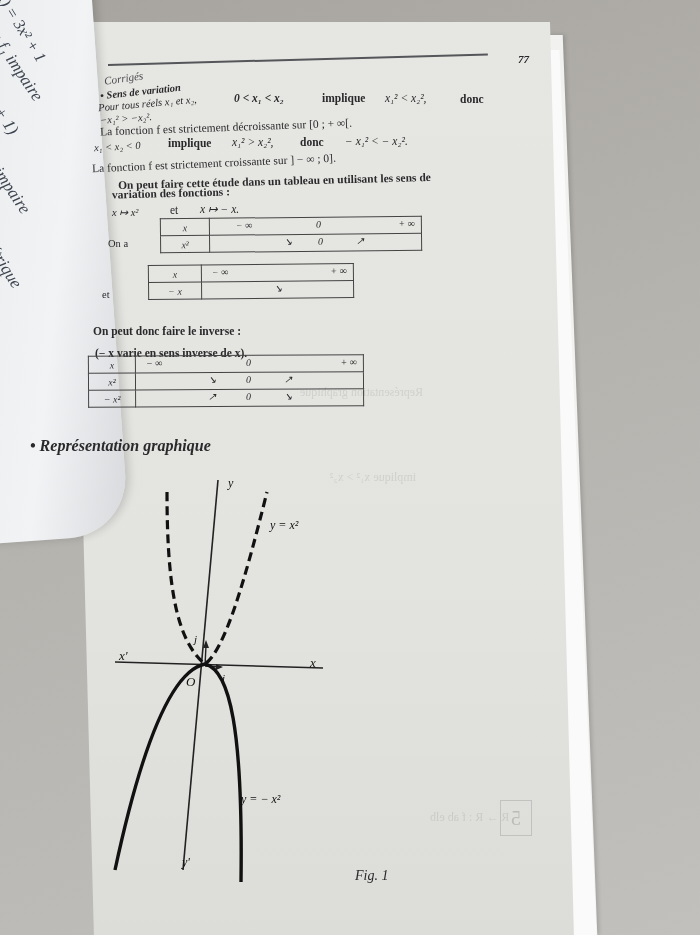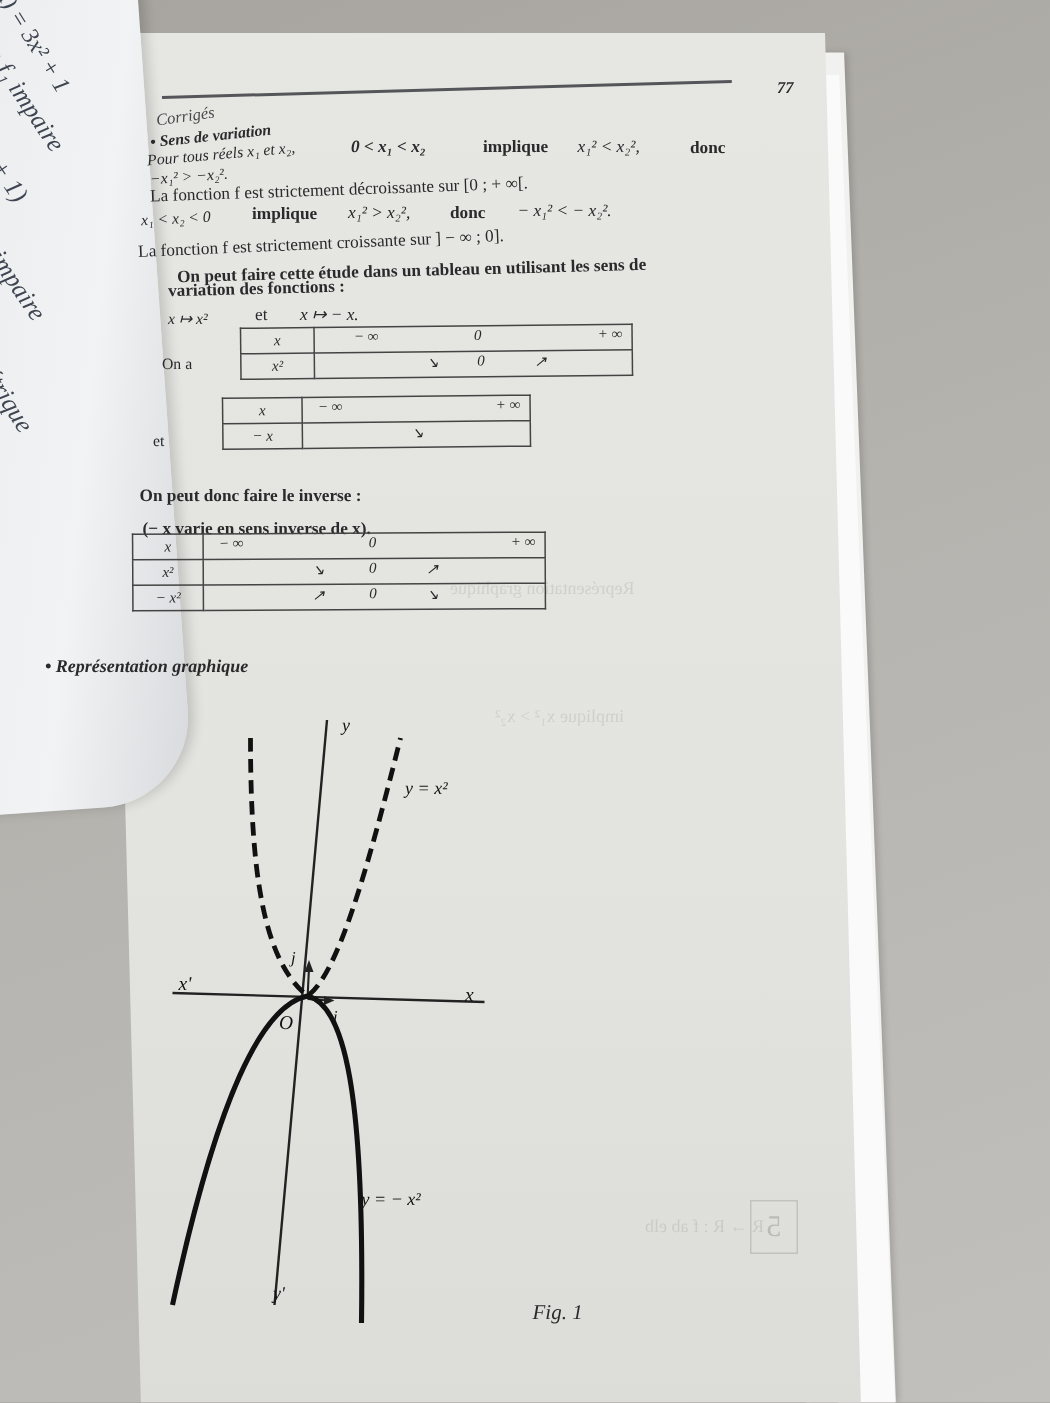--- a/index.html
+++ b/index.html
@@ -159,21 +159,21 @@
             <div class="cellrow">
         <span style="left:66px;">↗</span>
         <span style="left:104px;">0</span>
         <span style="left:142px;">↘</span>
       </div>
           </td>
     </tr>
   </tbody>
     </table>
 
-  <div class="abs t b i" style="left:30px;top:437px;font-size:12px;">• <span>Représentation graphique</span></div>
+  <div class="abs t b i" style="left:30px;top:437px;font-size:16px;">• <span>Représentation graphique</span></div>
 
   <svg class="graph" viewBox="0 0 260 420">
 
     <line x1="20" y1="192" x2="228" y2="198" stroke="#222" stroke-width="1.6"></line>
 
     <line x1="123" y1="10" x2="88" y2="400" stroke="#222" stroke-width="1.6"></line>
 
     <line x1="110" y1="196" x2="111" y2="175" stroke="#222" stroke-width="1.4"></line>
     <polygon points="108,178 111,170 114,178" fill="#222"></polygon>
     <line x1="110" y1="196" x2="124" y2="197" stroke="#222" stroke-width="1.4"></line>

